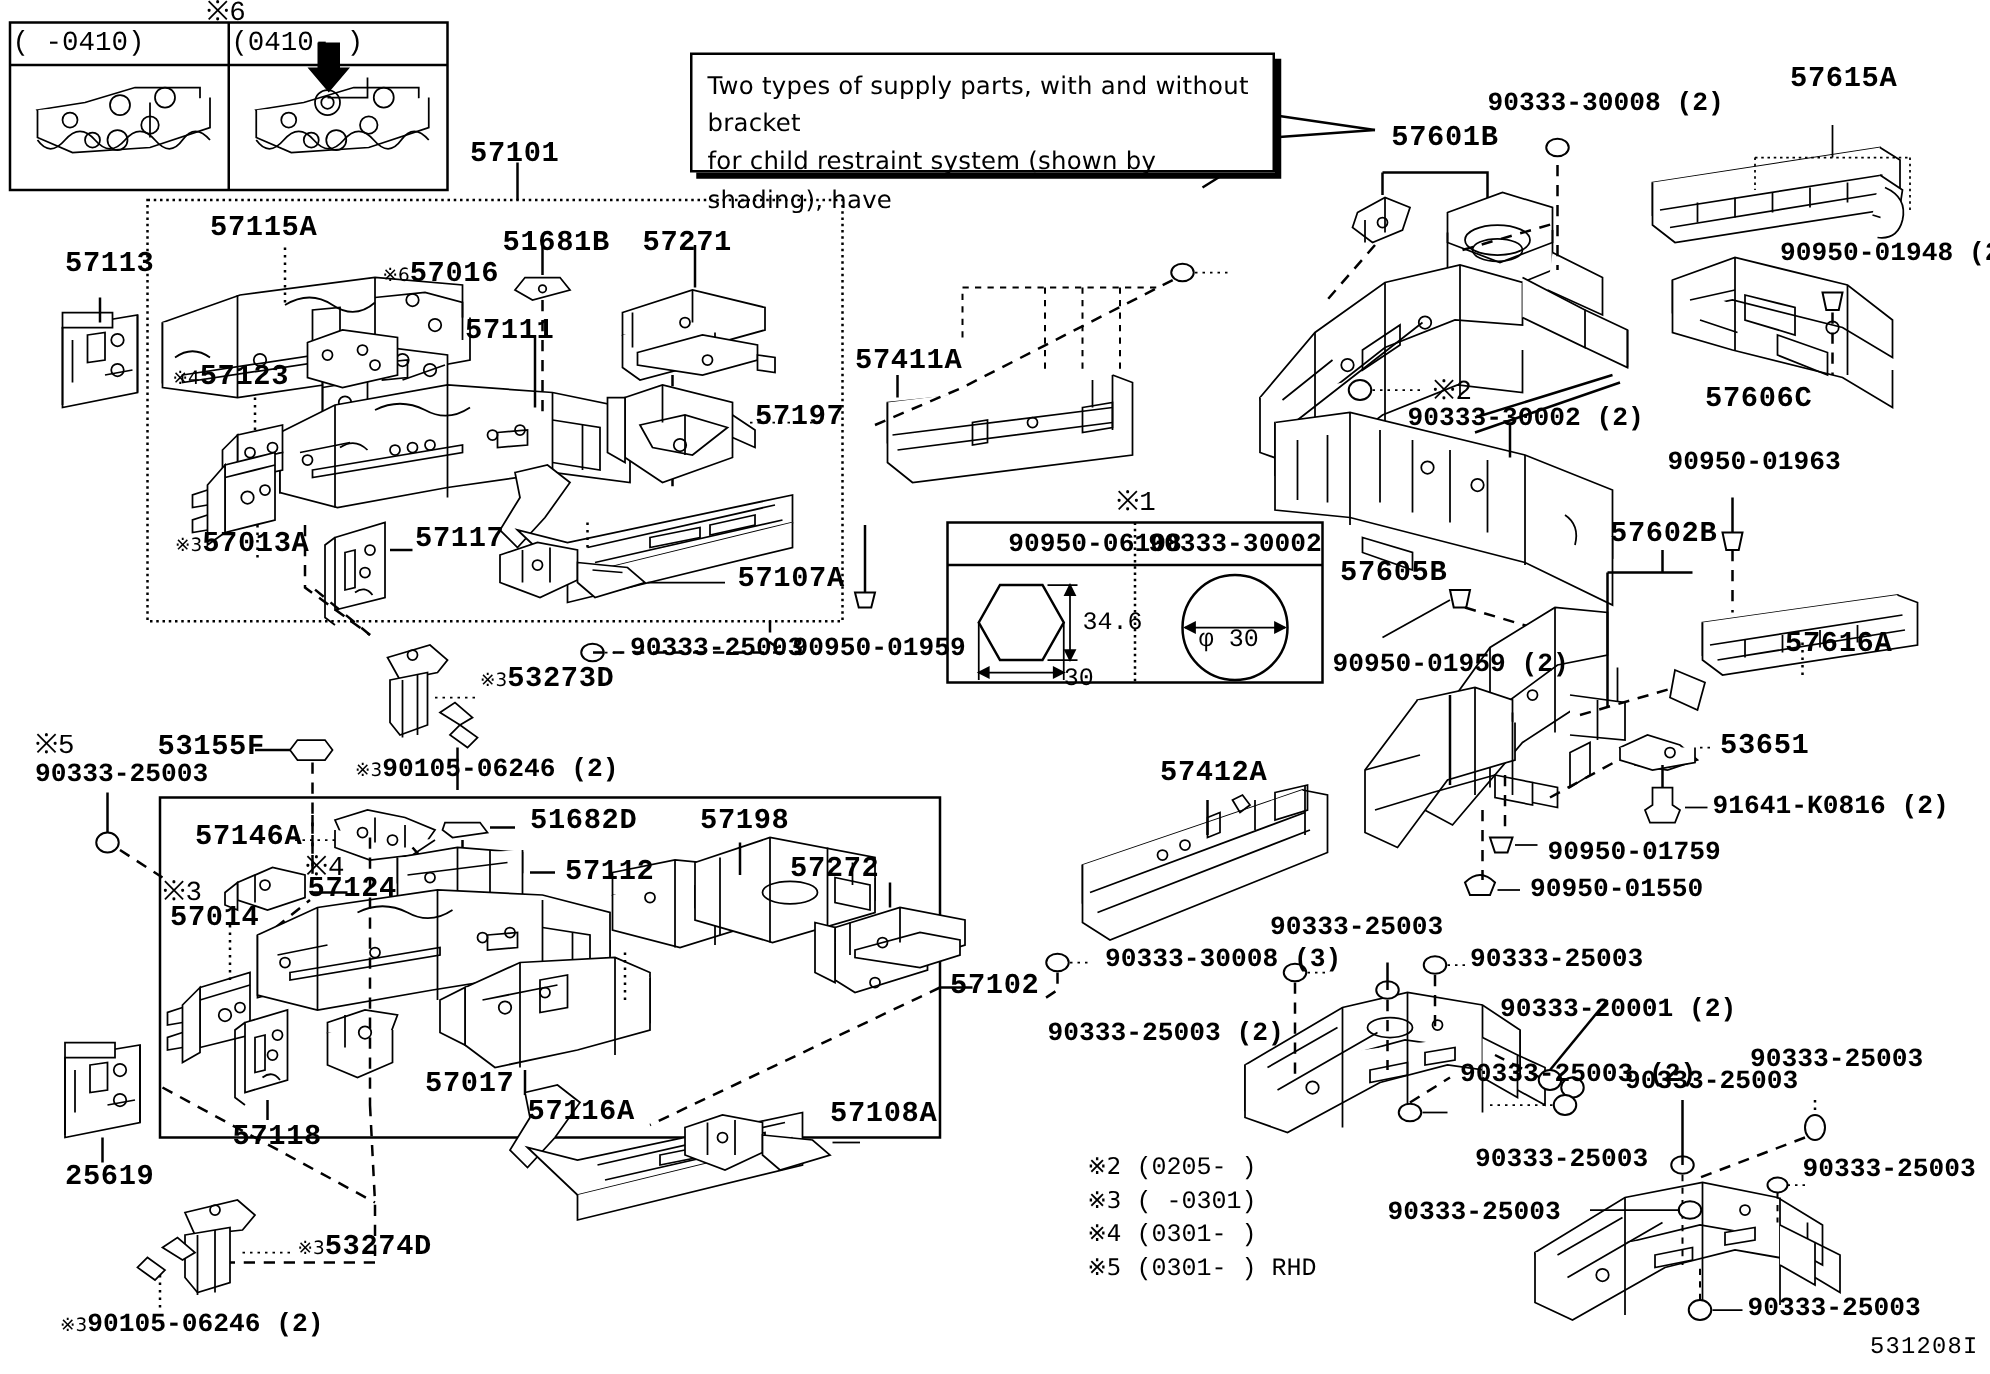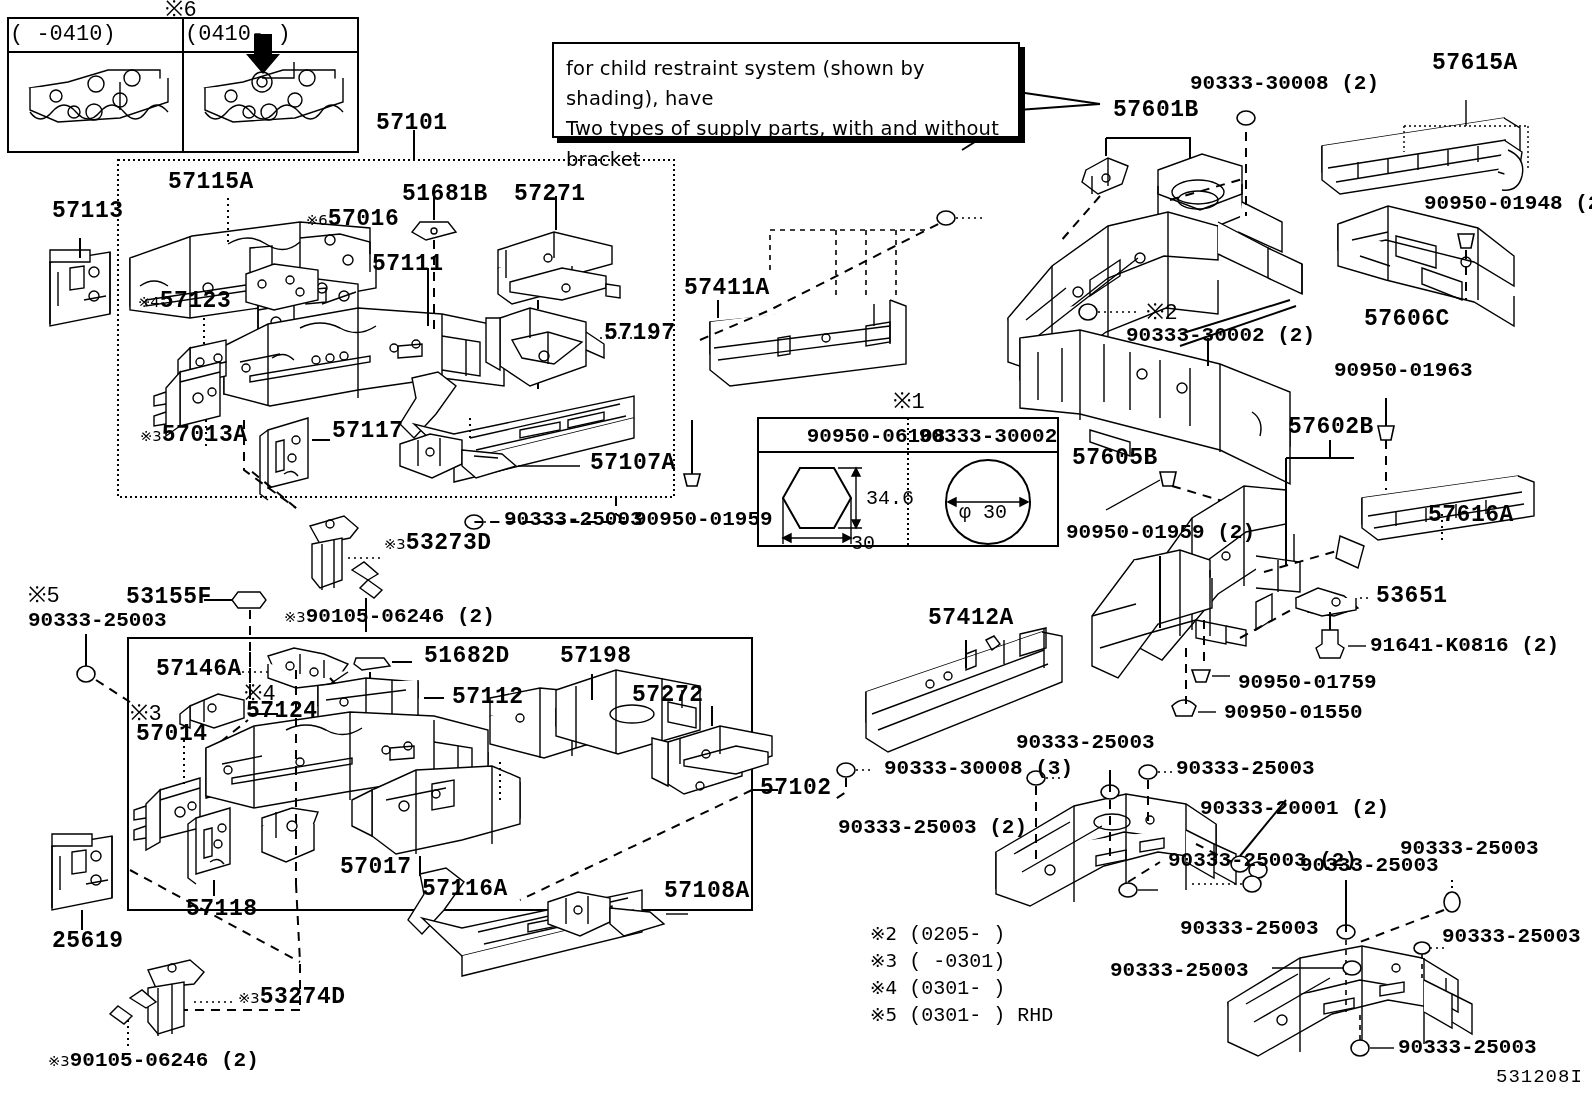--- a/index.html
+++ b/index.html
@@ -670,22 +670,22 @@
       <path d="M1028 502 l-8 -4 l0 8 z" class="fillblk"></path>
     </g>
 
   </svg>
 
   <div class="lbl mark" style="left:165px;top:0px;">※6</div>
   <div class="lbl tblhead" style="left:10px;top:24px;width:170px;">(      -0410)</div>
   <div class="lbl tblhead" style="left:185px;top:24px;width:170px;">(0410-      )</div>
 
   <div class="balloon" style="left:552px;top:42px;width:468px;height:96px;padding:10px 12px;">
+    <p>Two types of supply parts, with and without bracket</p>
     <p>for child restraint system  (shown by shading), have</p>
-    <p>Two types of supply parts, with and without bracket</p>
   </div>
 
   <div class="lbl part" style="left:376px;top:112px;">57101</div>
   <div class="lbl part" style="left:760px;top:777px;">57102</div>
 
   <div class="lbl part" style="left:52px;top:200px;">57113</div>
   <div class="lbl part" style="left:168px;top:171px;">57115A</div>
   <div class="lbl" style="left:306px;top:208px;">
     <span class="mark st">※6</span><span class="part">57016</span>
   </div>

